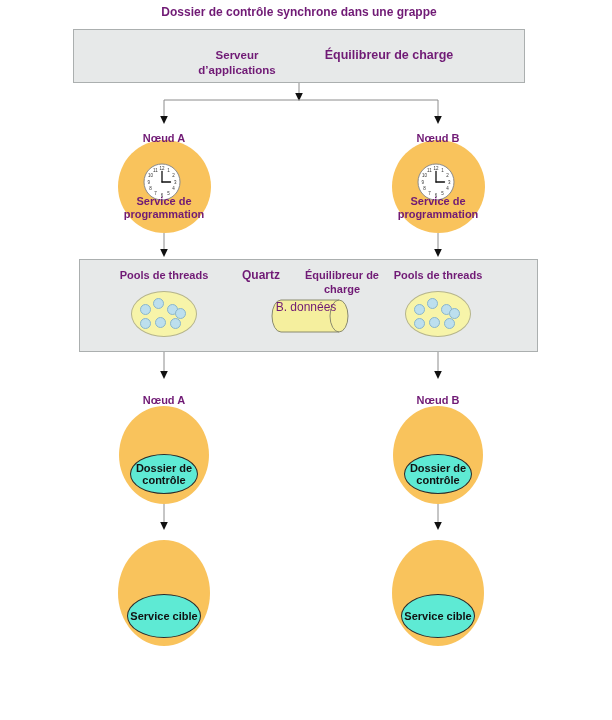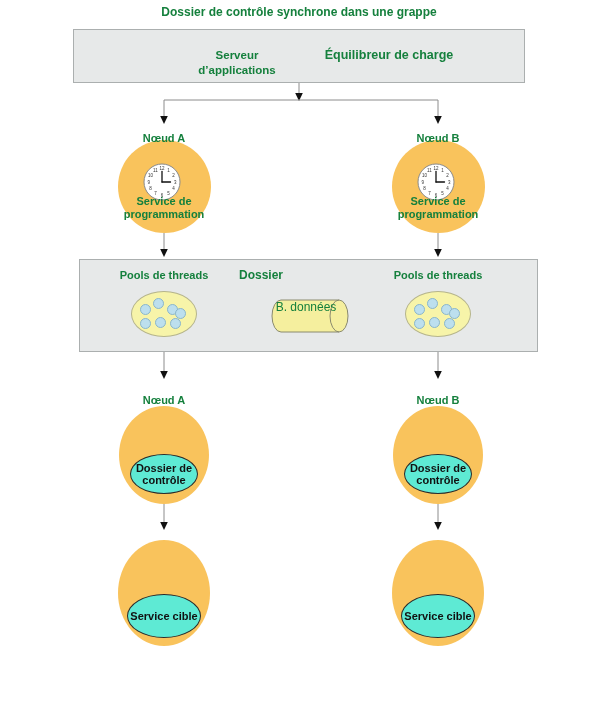--- a/index.html
+++ b/index.html
@@ -1,21 +1,21 @@
 <!DOCTYPE html>
 <html style="--node_fill: #F9C35C; --band_fill: #E7E9E9; --band_border: #ABAFAF; --pool_fill: #F7F4A9; --pool_border: #B5B48C; --thread_fill: #BCDFEE; --thread_border: #8AB6CB; --cylinder_fill: #F5EF9E; --shape_stroke: #8A8A6E; --line_color: #8C8C8C; --arrow_color: #111111;"><head>
 <meta charset="utf-8">
 <style>
   html,body { margin:0; padding:0; background:#ffffff; }
   #stage {
     position:relative; width:612px; height:720px; background:#fff;
     font-family:"Liberation Sans","DejaVu Sans",sans-serif; color:#111;
     overflow:hidden;
   }
-  .lbl { position:absolute; text-align:center; font-weight:600; font-size:11px; line-height:13px; color:#15803d; }
+  .lbl { position:absolute; text-align:center; font-weight:600; font-size:11px; line-height:13px; color:#701a75; }
   .bold { font-weight:700;margin-top:8px; }
 
   .title { top:6px; left:1px; width:596px; font-size:12px; font-weight:700; }
 
   .graybox {
     position:absolute; background:var(--band_fill); border:1px solid var(--band_border);
     box-sizing:border-box;
   }
   .top-box { left:73px; top:29px; width:452px; height:54px; }
   .mid-band { left:79px; top:259px; width:459px; height:93px; }
@@ -117,21 +117,25 @@
     <span>programmation</span>
   </div>
   <div class="lbl txt-layer two-line" style="left:378px;top:195px;width:120px;line-height:12.5px;">
     <span>Service de</span>
     <span>programmation</span>
   </div>
 
   <div class="graybox mid-band"></div>
 
   <div class="lbl txt-layer" style="left:104px;top:269px;width:120px;">Pools de threads</div>
-  <div class="lbl txt-layer" style="left:221px;top:269px;width:80px;font-size:12px;font-weight:700;">Dossier</div>
+  <div class="lbl txt-layer" style="left:221px;top:269px;width:80px;font-size:12px;font-weight:700;">Quartz</div>
+  <div class="lbl txt-layer two-line" style="left:292px;top:269px;width:100px;line-height:13.5px;">
+    <span>Équilibreur de</span>
+    <span>charge</span>
+  </div>
   <div class="lbl txt-layer" style="left:378px;top:269px;width:120px;">Pools de threads</div>
 
   <div class="pools-ellipse" style="left:131px;top:291px;">
     <div class="thread t1"></div>
     <div class="thread t2"></div>
     <div class="thread t3"></div>
     <div class="thread t4"></div>
     <div class="thread t5"></div>
     <div class="thread t6"></div>
     <div class="thread t7"></div>

